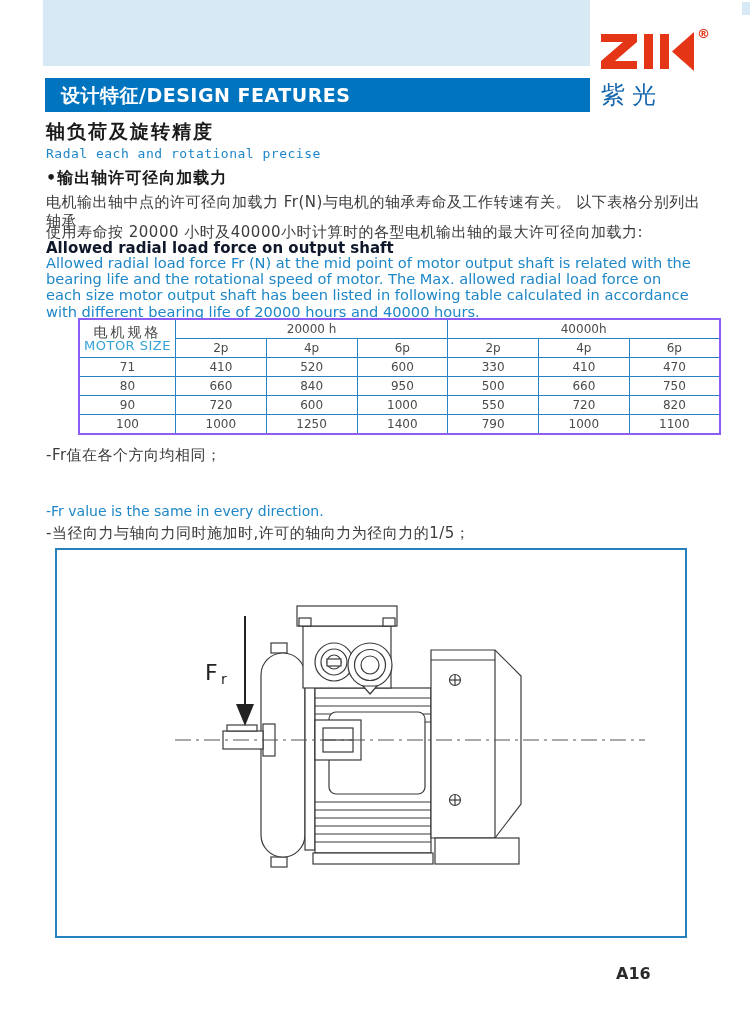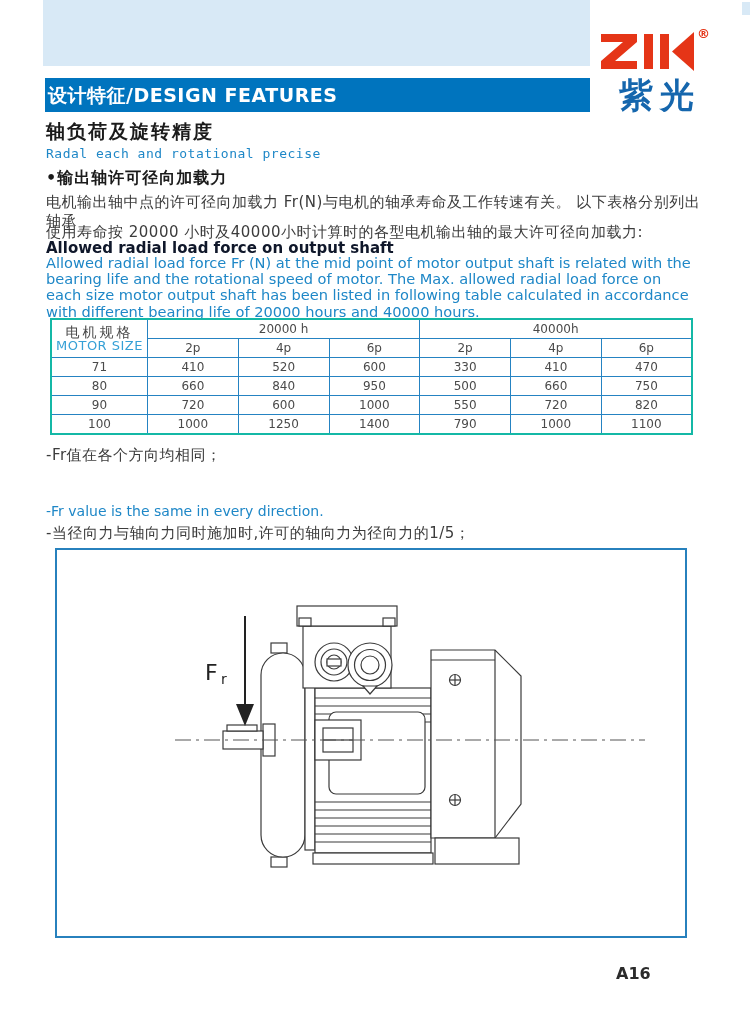--- a/index.html
+++ b/index.html
@@ -3,42 +3,42 @@
 <meta charset="utf-8">
 <style>
   html,body{margin:0;padding:0;}
   body{font-family:"DejaVu Sans",sans-serif;background:#ffffff;}
   .page{position:relative;width:750px;height:1010px;background:#ffffff;overflow:hidden;}
 
   .top-band{position:absolute;left:43px;top:0;width:547px;height:66px;background:#d8e9f6;}
   .corner-mark{position:absolute;right:0;top:2px;width:8px;height:13px;background:#d8e9f6;}
 
   .header-bar{position:absolute;left:45px;top:78px;width:545px;height:34px;background:#0074be;
-    color:#ffffff;font-weight:bold;font-size:19px;line-height:34px;padding-left:3px;box-sizing:border-box;
+    color:#ffffff;font-weight:bold;font-size:19px;line-height:34px;padding-left:16px;box-sizing:border-box;
     letter-spacing:0.5px;}
 
   .logo{position:absolute;left:601px;top:30px;width:118px;text-align:left;}
   .logo .reg{position:absolute;left:96px;top:-4px;color:#e53517;font-size:13px;font-weight:bold;}
-  .brand-cn{color:#1566ad;font-weight:bold;font-size:34px;letter-spacing:7px;margin-top:0px;line-height:34px;text-align:center;}
+  .brand-cn{color:#1566ad;font-weight:normal;font-size:24px;letter-spacing:7px;margin-top:0px;line-height:34px;}
 
   .title-cn{position:absolute;left:46px;top:119px;font-size:19px;font-weight:bold;color:#1b1b1b;letter-spacing:2px;}
   .subtitle-en{position:absolute;left:46px;top:146px;font-family:"DejaVu Sans Mono",monospace;
     font-size:13px;color:#1e87c7;letter-spacing:0.5px;}
   .bullet-cn{position:absolute;left:46px;top:168px;font-size:16px;font-weight:bold;color:#1b1b1b;letter-spacing:1px;text-align:center;}
   .para-cn{position:absolute;left:46px;width:655px;font-size:15px;color:#3c3c3c;letter-spacing:0.5px;}
   .para-cn.l1{top:193px;}
   .para-cn.l2{top:223px;}
   .para-en-title{position:absolute;left:46px;top:239px;font-size:15px;font-weight:bold;color:#0f172a;}
   .para-en-body{position:absolute;left:46px;top:255px;width:651px;font-size:14.6px;line-height:16.2px;
     color:#1e87c7;}
 
   .load-table{position:absolute;left:50px;top:318px;width:643px;border-collapse:collapse;table-layout:fixed;}
   .load-table td{border:1.5px solid #2583c2;text-align:center;vertical-align:middle;
     font-size:12px;color:#4a4a4a;padding:0;height:18px;line-height:13px;}
-  .load-table{border:2px solid #14b8a6;}
+  .load-table{border:2px solid #8b5cf6;margin-left:28px;}
   .load-table .c1{width:95px;}
   .load-table .cn-head{font-size:14px;letter-spacing:3px;color:#4a4a4a;}
   .load-table .en-head{font-size:13px;color:#35a0d6;letter-spacing:0.5px;}
 
   .note{position:absolute;left:46px;}
   .note.cn{font-size:15px;color:#3c3c3c;letter-spacing:0.5px;}
   .note.en{font-size:14px;color:#1e87c7;}
   .note.n1{top:446px;}
   .note.n2{top:476px;margin-top:48px;}
   .note.n3{top:503px;}

